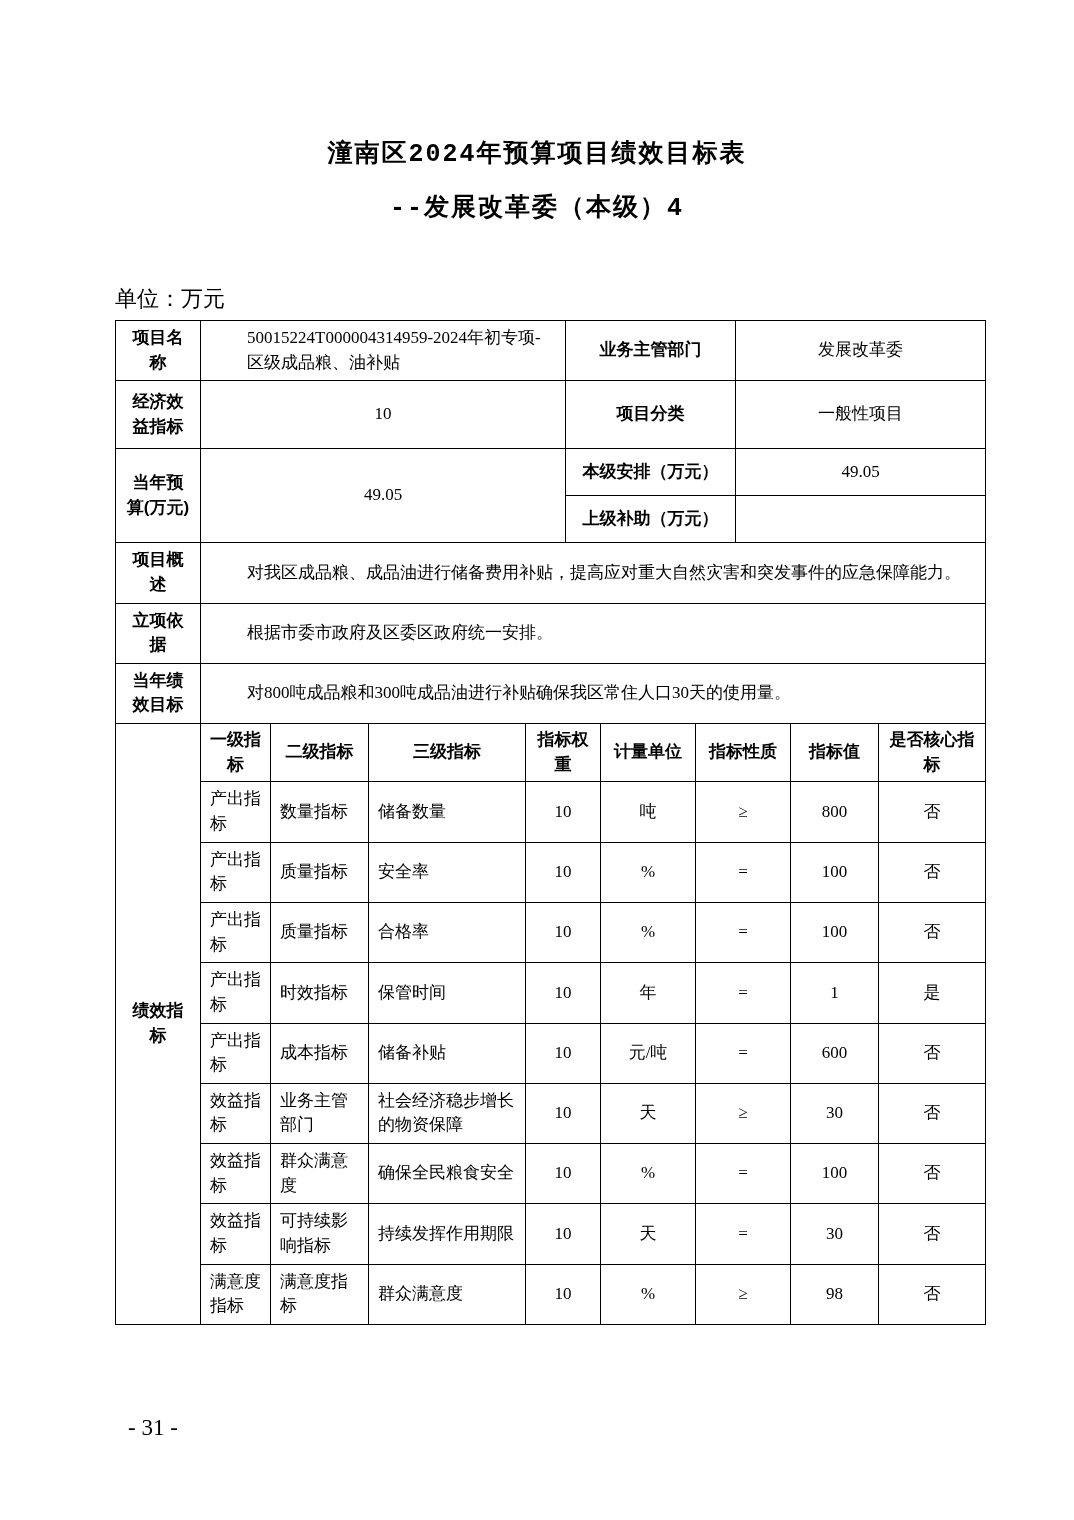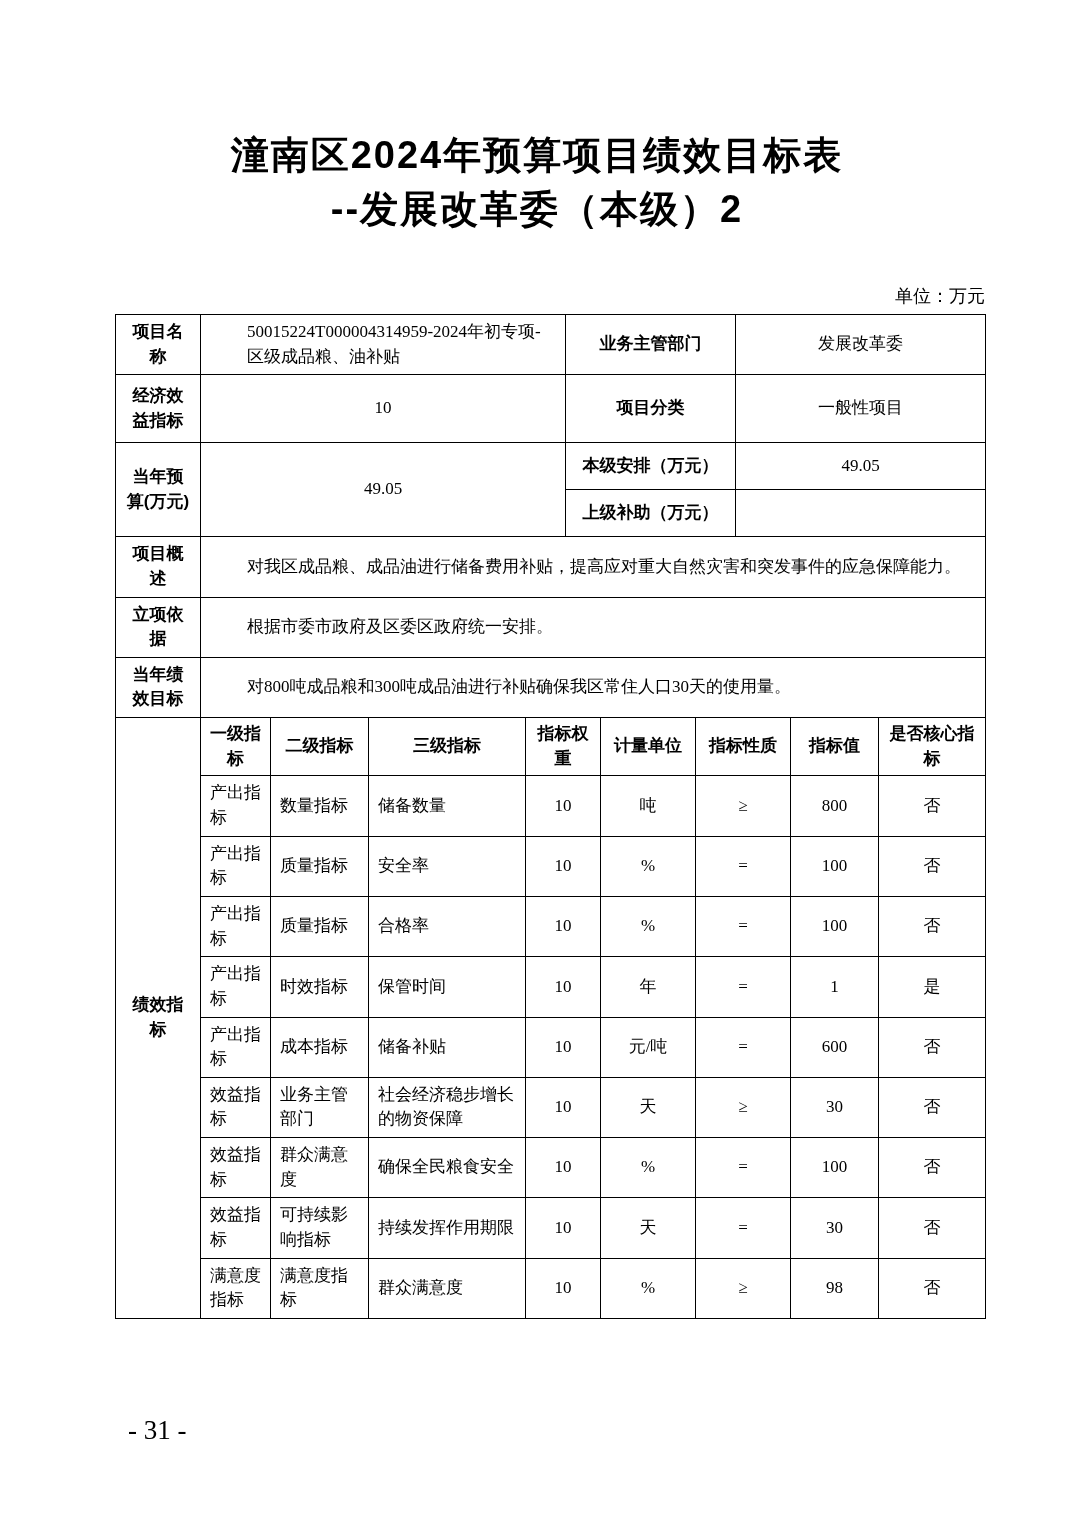--- a/index.html
+++ b/index.html
@@ -8,32 +8,31 @@
     width: 1074px;
     height: 1520px;
     position: relative;
     font-family: "Liberation Serif", "DejaVu Serif", serif;
     color: #000000;
   }
   .page { width: 1074px; height: 1520px; position: relative; }
 
   .title-block { padding-top: 128px; text-align: center; }
   .title-line {
-    font-family: Liberation Sans, sans-serif;
-    font-weight: bold;
-    font-size: 38px;
+    font-family: Liberation Mono, monospace;
+    font-weight: bold;
+    font-size: 25px;
     line-height: 54px;
     letter-spacing: 2px;
   }
 
   .unit-note {
     width: 870px;
     margin: 48px 0 6px 115px;
-    text-align: right;
-    font-size: 18px;
+    font-size: 22px;
   }
 
   table { border-collapse: collapse; table-layout: fixed; margin-left: 115px; }
   td {
     border: 1px solid #000;
     font-size: 17px;
     line-height: 1.45;
     padding: 5px 9px;
     vertical-align: middle;
     word-break: break-all;
@@ -69,31 +68,31 @@
     text-align: center;
     margin-top: 32px;
   }
   .ind-table td.c-l1, .ind-table td.c-l2, .ind-table td.c-l3 { text-align: left; }
   .ind-table td.c-num { text-align: center; }
 
   .page-number {
     position: absolute;
     left: 128px;
     top: 1415px;
-    font-size: 27px;
+    font-size: 23px;
   }
 </style>
 </head>
 <body>
 
 <div class="page">
 
   <div class="title-block">
     <div class="title-line">潼南区2024年预算项目绩效目标表</div>
-    <div class="title-line">--发展改革委（本级）2</div>
+    <div class="title-line">--发展改革委（本级）4</div>
   </div>
 
   <div class="unit-note">单位：万元</div>
 
   <table class="top-table">
     <colgroup>
       <col style="width:85px">
         <col style="width:365px">
         <col style="width:170px">
         <col style="width:250px">

